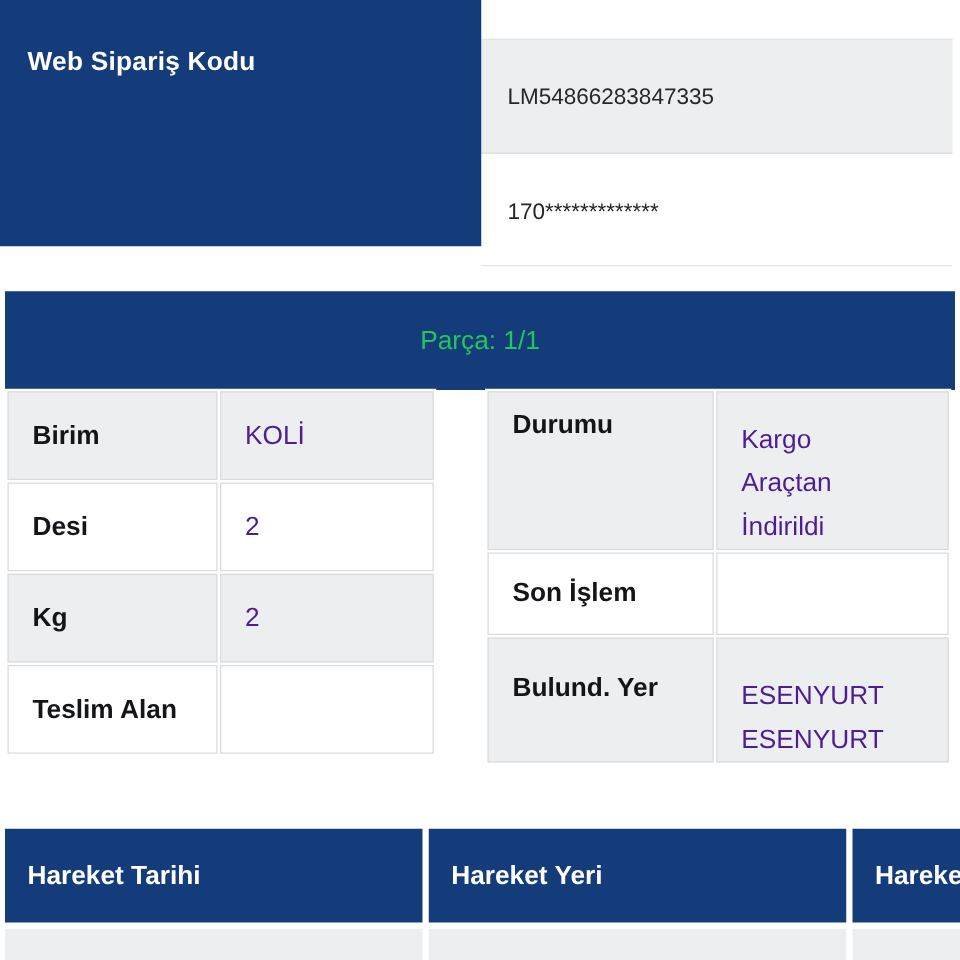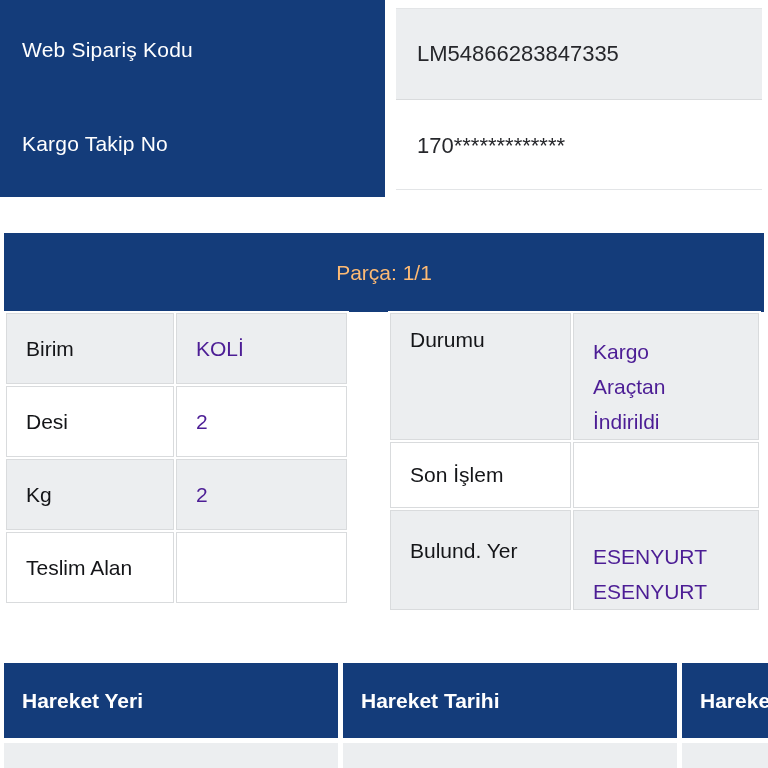--- a/index.html
+++ b/index.html
@@ -14,52 +14,52 @@
     position:relative;width:768px;height:768px;overflow:hidden;
     background:#ffffff;color:var(--text-dark);
   }
   
   .top-left-panel{
     position:absolute;left:0;top:0;width:385px;height:197px;
     background:var(--navy);
   }
   .top-label{
     position:absolute;left:22px;display:flex;align-items:center;
-    color:#ffffff;font-weight:400;font-size:21px;letter-spacing:.2px;
+    color:#ffffff;font-weight:700;font-size:21px;letter-spacing:.2px;
   }
   .top-label.l1{top:0;height:100px}
   .top-label.l2{top:98px;height:92px}
   .top-right-col{position:absolute;left:385px;right:0;top:0;height:197px;background:#ffffff}
   .info-value-row{
-    position:absolute;left:11px;right:6px;display:flex;align-items:center;
-    padding-left:21px;font-size:22px;color:#26272b;
+    position:absolute;left:0;right:6px;display:flex;align-items:center;
+    padding-left:21px;font-size:18px;color:#26272b;margin-top:23px;
   }
   .info-value-row.r1{
     top:8px;height:92px;background:var(--row-gray);
     border-top:1px solid #e3e5e7;border-bottom:1px solid var(--border-gray);
   }
   .info-value-row.r2{
     top:103px;height:87px;background:#ffffff;border-bottom:1px solid #e3e5e7;
   }
   
   .parca-header{
     position:absolute;left:4px;top:233px;width:760px;height:79px;
-    background:var(--navy);color:#fdba74;font-size:21px;
+    background:var(--navy);color:#22c55e;font-size:21px;
     display:flex;align-items:center;justify-content:center;
   }
   
   .subtable{
     position:absolute;border-collapse:separate;border-spacing:2px;
     background:#ffffff;table-layout:fixed;
   }
   .subtable td{
     border:1px solid var(--border-gray);font-size:21px;
     padding-left:19px;color:#4c1d95;vertical-align:middle;
   }
-  .subtable td.lbl{font-weight:400;color:#141518}
+  .subtable td.lbl{font-weight:700;color:#141518}
   .row-gray td{background:var(--row-gray)}
   .row-white td{background:#ffffff}
   .left-sub{left:4px;top:311px;width:345px}
   .left-sub td{height:71px}
   .left-sub td.lbl{width:168px}
   .right-sub{left:388px;top:311px;width:373px}
   .right-sub td.lbl{width:181px}
   .right-sub tr.tall td{height:126px;vertical-align:top;padding-top:14px}
   .right-sub tr.tall td.val{padding-top:20px}
   .right-sub tr.mid td{height:66px}
@@ -81,21 +81,20 @@
 <body>
 
 <div class="page">
 
   <div class="top-right-col">
     <div class="info-value-row r1">LM54866283847335</div>
     <div class="info-value-row r2">170*************</div>
   </div>
   <div class="top-left-panel">
     <div class="top-label l1">Web Sipariş Kodu</div>
-    <div class="top-label l2">Kargo Takip No</div>
   </div>
 
   <div class="parca-header">Parça: 1/1</div>
 
   <table class="subtable left-sub">
     <tbody>
         <tr class="row-gray">
       <td class="lbl">Birim</td>
       <td class="val">KOLİ</td>
     </tr>
@@ -129,22 +128,22 @@
     <tr class="row-gray low">
       <td class="lbl">Bulund. Yer</td>
       <td class="val">
         <span class="wrapval">ESENYURT ESENYURT</span>
       </td>
     </tr>
   </tbody>
     </table>
 
   <div class="mv-header">
+    <div class="mv-hcell w334">Hareket Tarihi</div>
     <div class="mv-hcell w334">Hareket Yeri</div>
-    <div class="mv-hcell w334">Hareket Tarihi</div>
     <div class="mv-hcell w300">Hareket</div>
   </div>
 
   <div class="mv-body">
     <div class="mv-bcell w334"></div>
     <div class="mv-bcell w334"></div>
     <div class="mv-bcell w300"></div>
   </div>
 
 </div>

